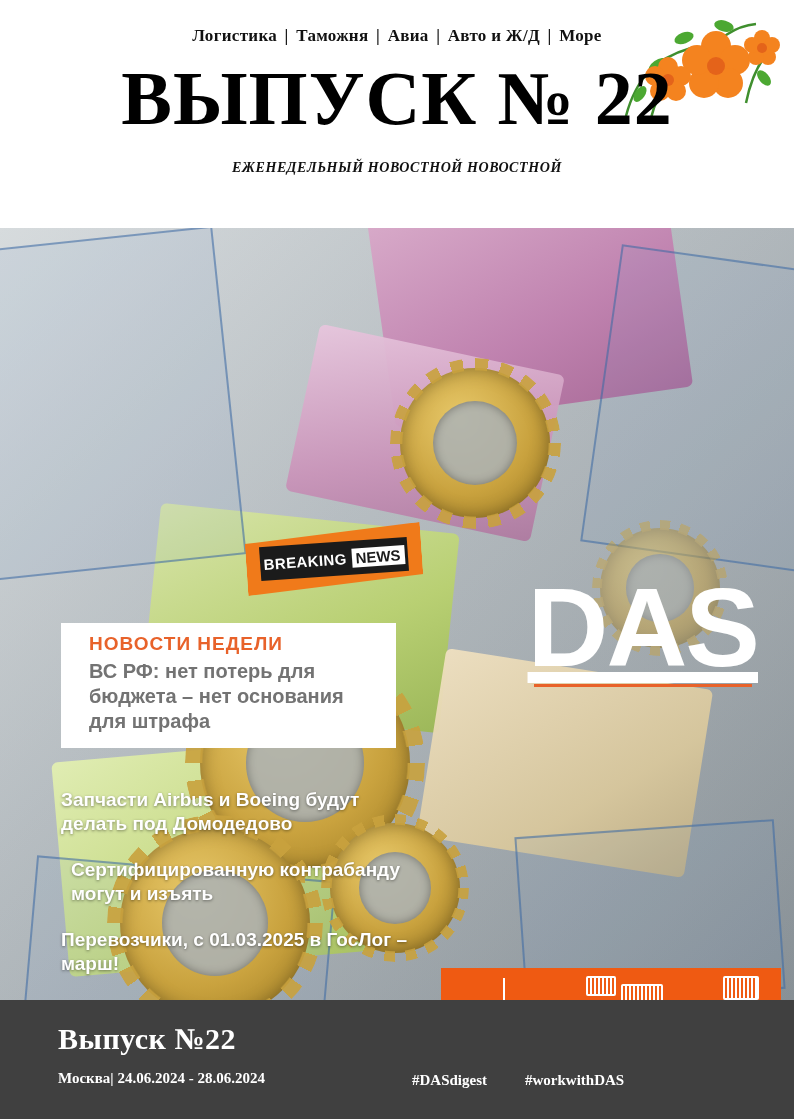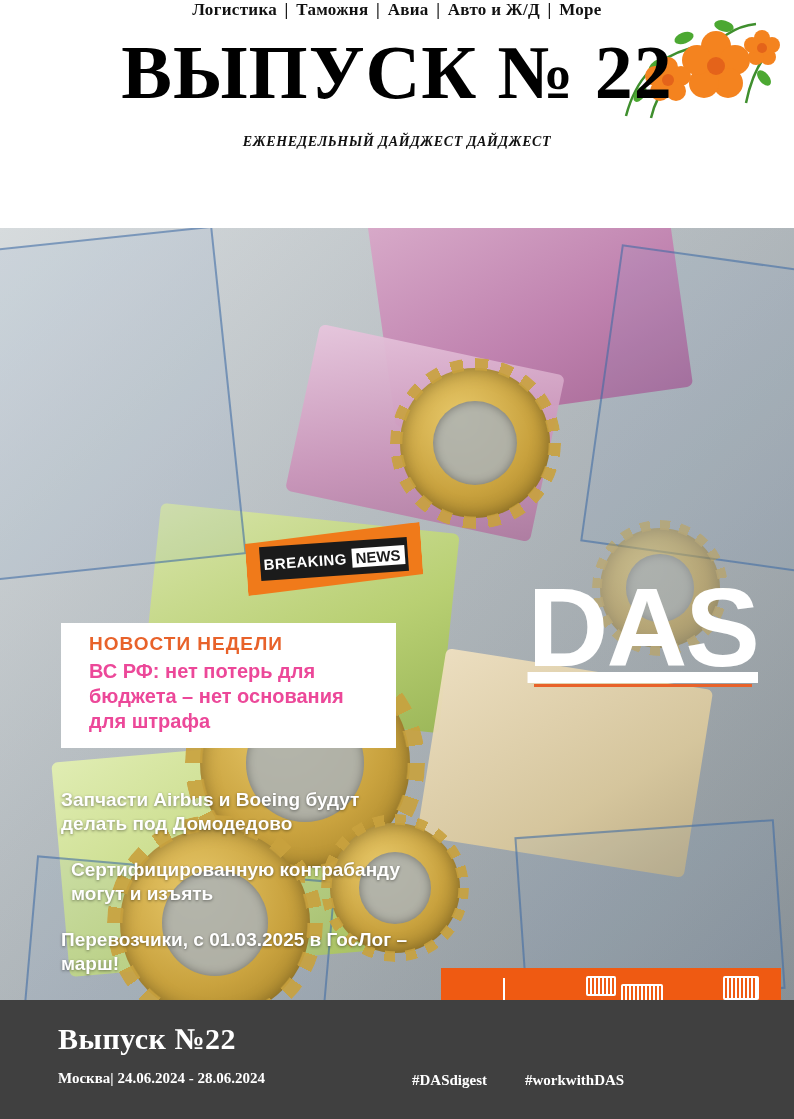--- a/index.html
+++ b/index.html
@@ -24,20 +24,21 @@
     background: #ffffff;
     overflow: hidden;
   }
   .nav-line {
     text-align: center;
     font-family: "Liberation Serif", serif;
     font-weight: bold;
     font-size: 17px;
     color: #111111;
     letter-spacing: 0.3px;
+    padding-top: 26px;
     position: relative;
     z-index: 3;
   }
   .nav-line .sep { font-weight: bold; padding: 0 3px; }
   .issue-title {
     text-align: center;
     font-family: "Liberation Serif", serif;
     font-weight: bold;
     font-size: 76px;
     line-height: 84px;
@@ -199,21 +200,21 @@
     z-index: 7;
   }
   .lead-kicker {
     color: #e8622a;
     font-weight: bold;
     font-size: 19px;
     letter-spacing: 1px;
     margin-bottom: 4px;
   }
   .lead-title {
-    color: #ec4899;
+    color: #737373;
     font-weight: bold;
     font-size: 20px;
     line-height: 25px;
   }
 
   
   .headlines {
     position: absolute;
     left: 61px;
     top: 560px;
@@ -352,21 +353,21 @@
       <span>Таможня</span>
       <span class="sep">|</span>
       <span>Авиа</span>
       <span class="sep">|</span>
       <span>Авто и Ж/Д</span>
       <span class="sep">|</span>
       <span>Море</span>
     </div>
 
     <div class="issue-title">ВЫПУСК № 22</div>
-    <div class="subtitle">ЕЖЕНЕДЕЛЬНЫЙ ДАЙДЖЕСТ ДАЙДЖЕСТ</div>
+    <div class="subtitle">ЕЖЕНЕДЕЛЬНЫЙ НОВОСТНОЙ НОВОСТНОЙ</div>
   </div>
 
   <div class="cover">
     <div class="cover-bg"></div>
 
     <div class="euro-note" style="left:380px;top:-30px;width:300px;height:210px;background:linear-gradient(160deg,#d9a9c9,#c07fae 60%,#a96897);transform:rotate(-8deg);"></div>
     <div class="euro-note" style="left:150px;top:290px;width:300px;height:200px;background:linear-gradient(150deg,#d9e6a8,#b9d16f 60%,#9cb855);transform:rotate(6deg);"></div>
     <div class="euro-note" style="left:60px;top:520px;width:330px;height:215px;background:linear-gradient(150deg,#e2efb2,#c4d97c 60%,#a6c05c);transform:rotate(-5deg);"></div>
     <div class="euro-note" style="left:430px;top:440px;width:270px;height:190px;background:linear-gradient(140deg,#efe0c0,#d8c79c 65%,#bfae85);transform:rotate(9deg);"></div>
     <div class="euro-note" style="left:300px;top:120px;width:250px;height:170px;background:linear-gradient(160deg,#e7c6dd,#c994b9 60%,#ae7aa0);transform:rotate(12deg);"></div>

